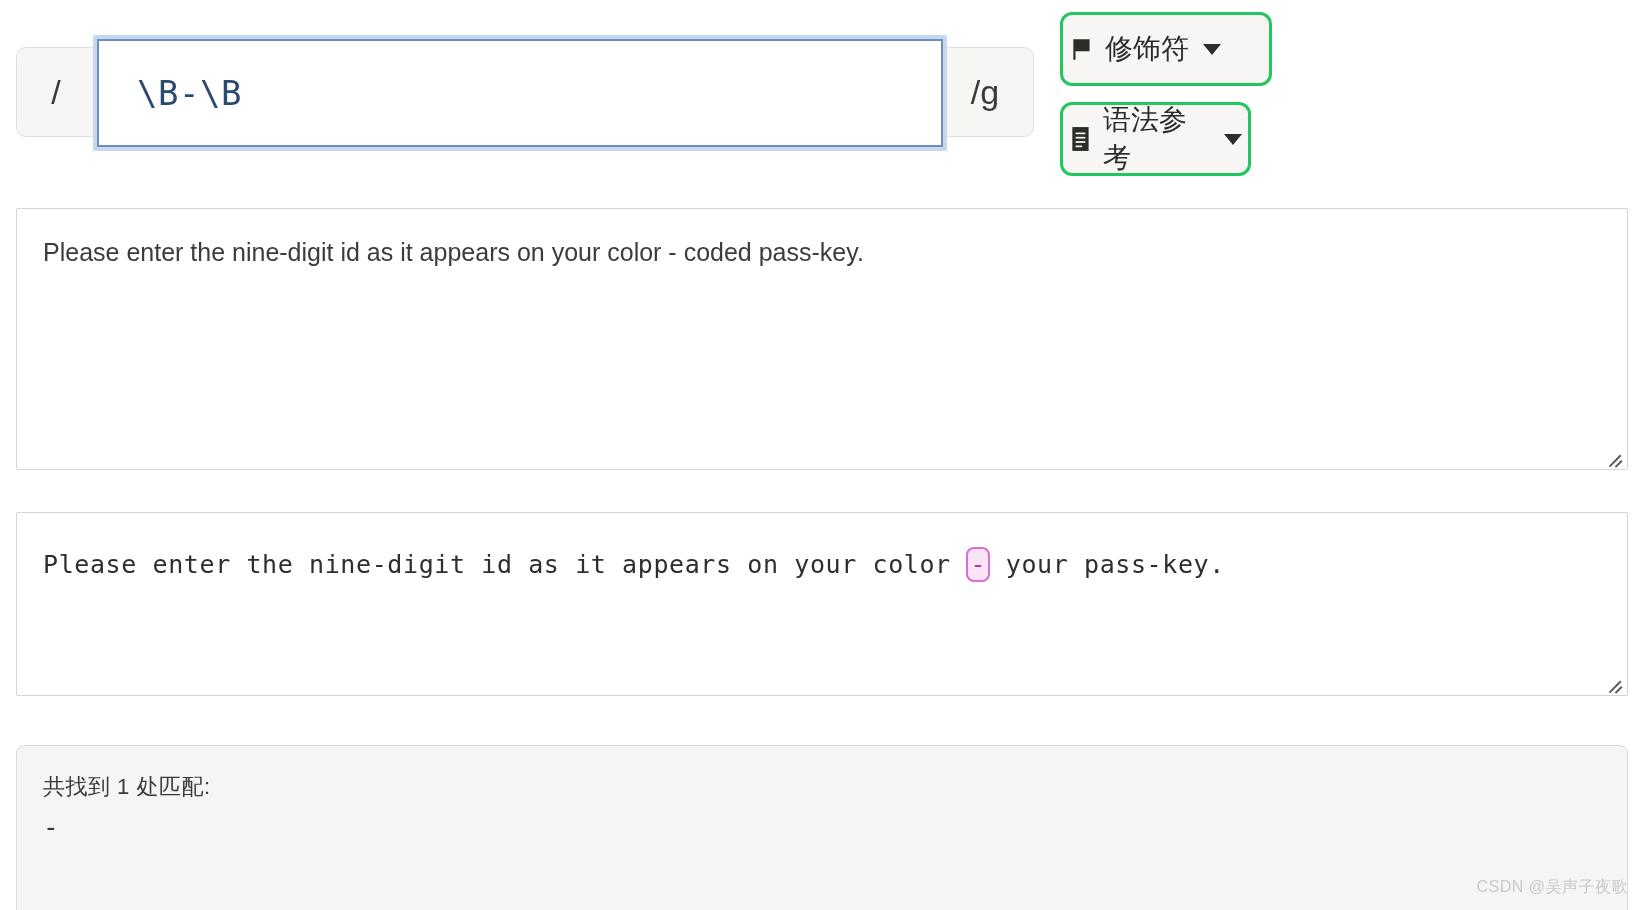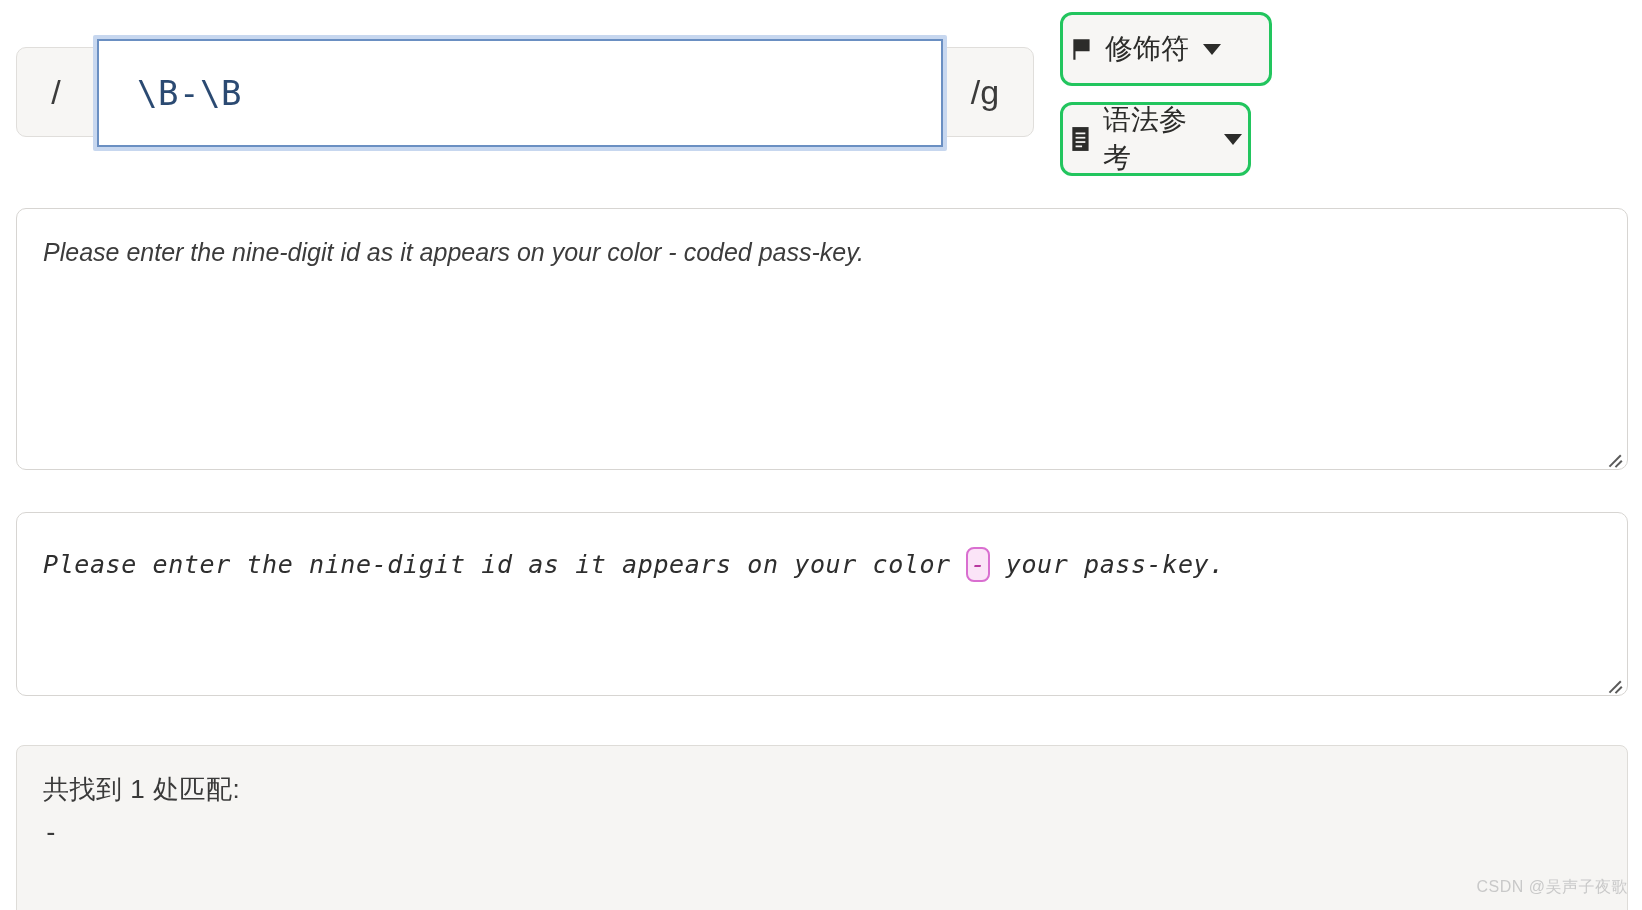--- a/index.html
+++ b/index.html
@@ -115,23 +115,22 @@
     border-top: 11px solid #2c2c2a;
     margin-left: 4px;
   }
 
   
   .ta {
     position: absolute;
     box-sizing: border-box;
     background: #ffffff;
     border: 1px solid #d7d5d2;
-    border-radius: 10px;
+    border-radius: 2px;
     overflow: hidden;
-    font-style: italic;
   }
   #input-textarea {
     left: 16px;
     top: 208px;
     width: 1612px;
     height: 262px;
   }
   #result-textarea {
     left: 16px;
     top: 512px;
@@ -195,21 +194,21 @@
     width: 1612px;
     height: 200px;
     box-sizing: border-box;
     background: #f6f5f3;
     border: 1px solid #dedcd8;
     border-radius: 8px;
     overflow: hidden;
   }
   .match-count {
     padding: 26px 0 0 26px;
-    font-size: 26px;
+    font-size: 22px;
     color: #3a3a3a;
     letter-spacing: 0.5px;
   }
   .match-item {
     padding: 10px 0 0 26px;
     font-size: 26px;
     color: #3a3a3a;
     font-family: "DejaVu Sans Mono", "Liberation Mono", monospace;
   }
 

